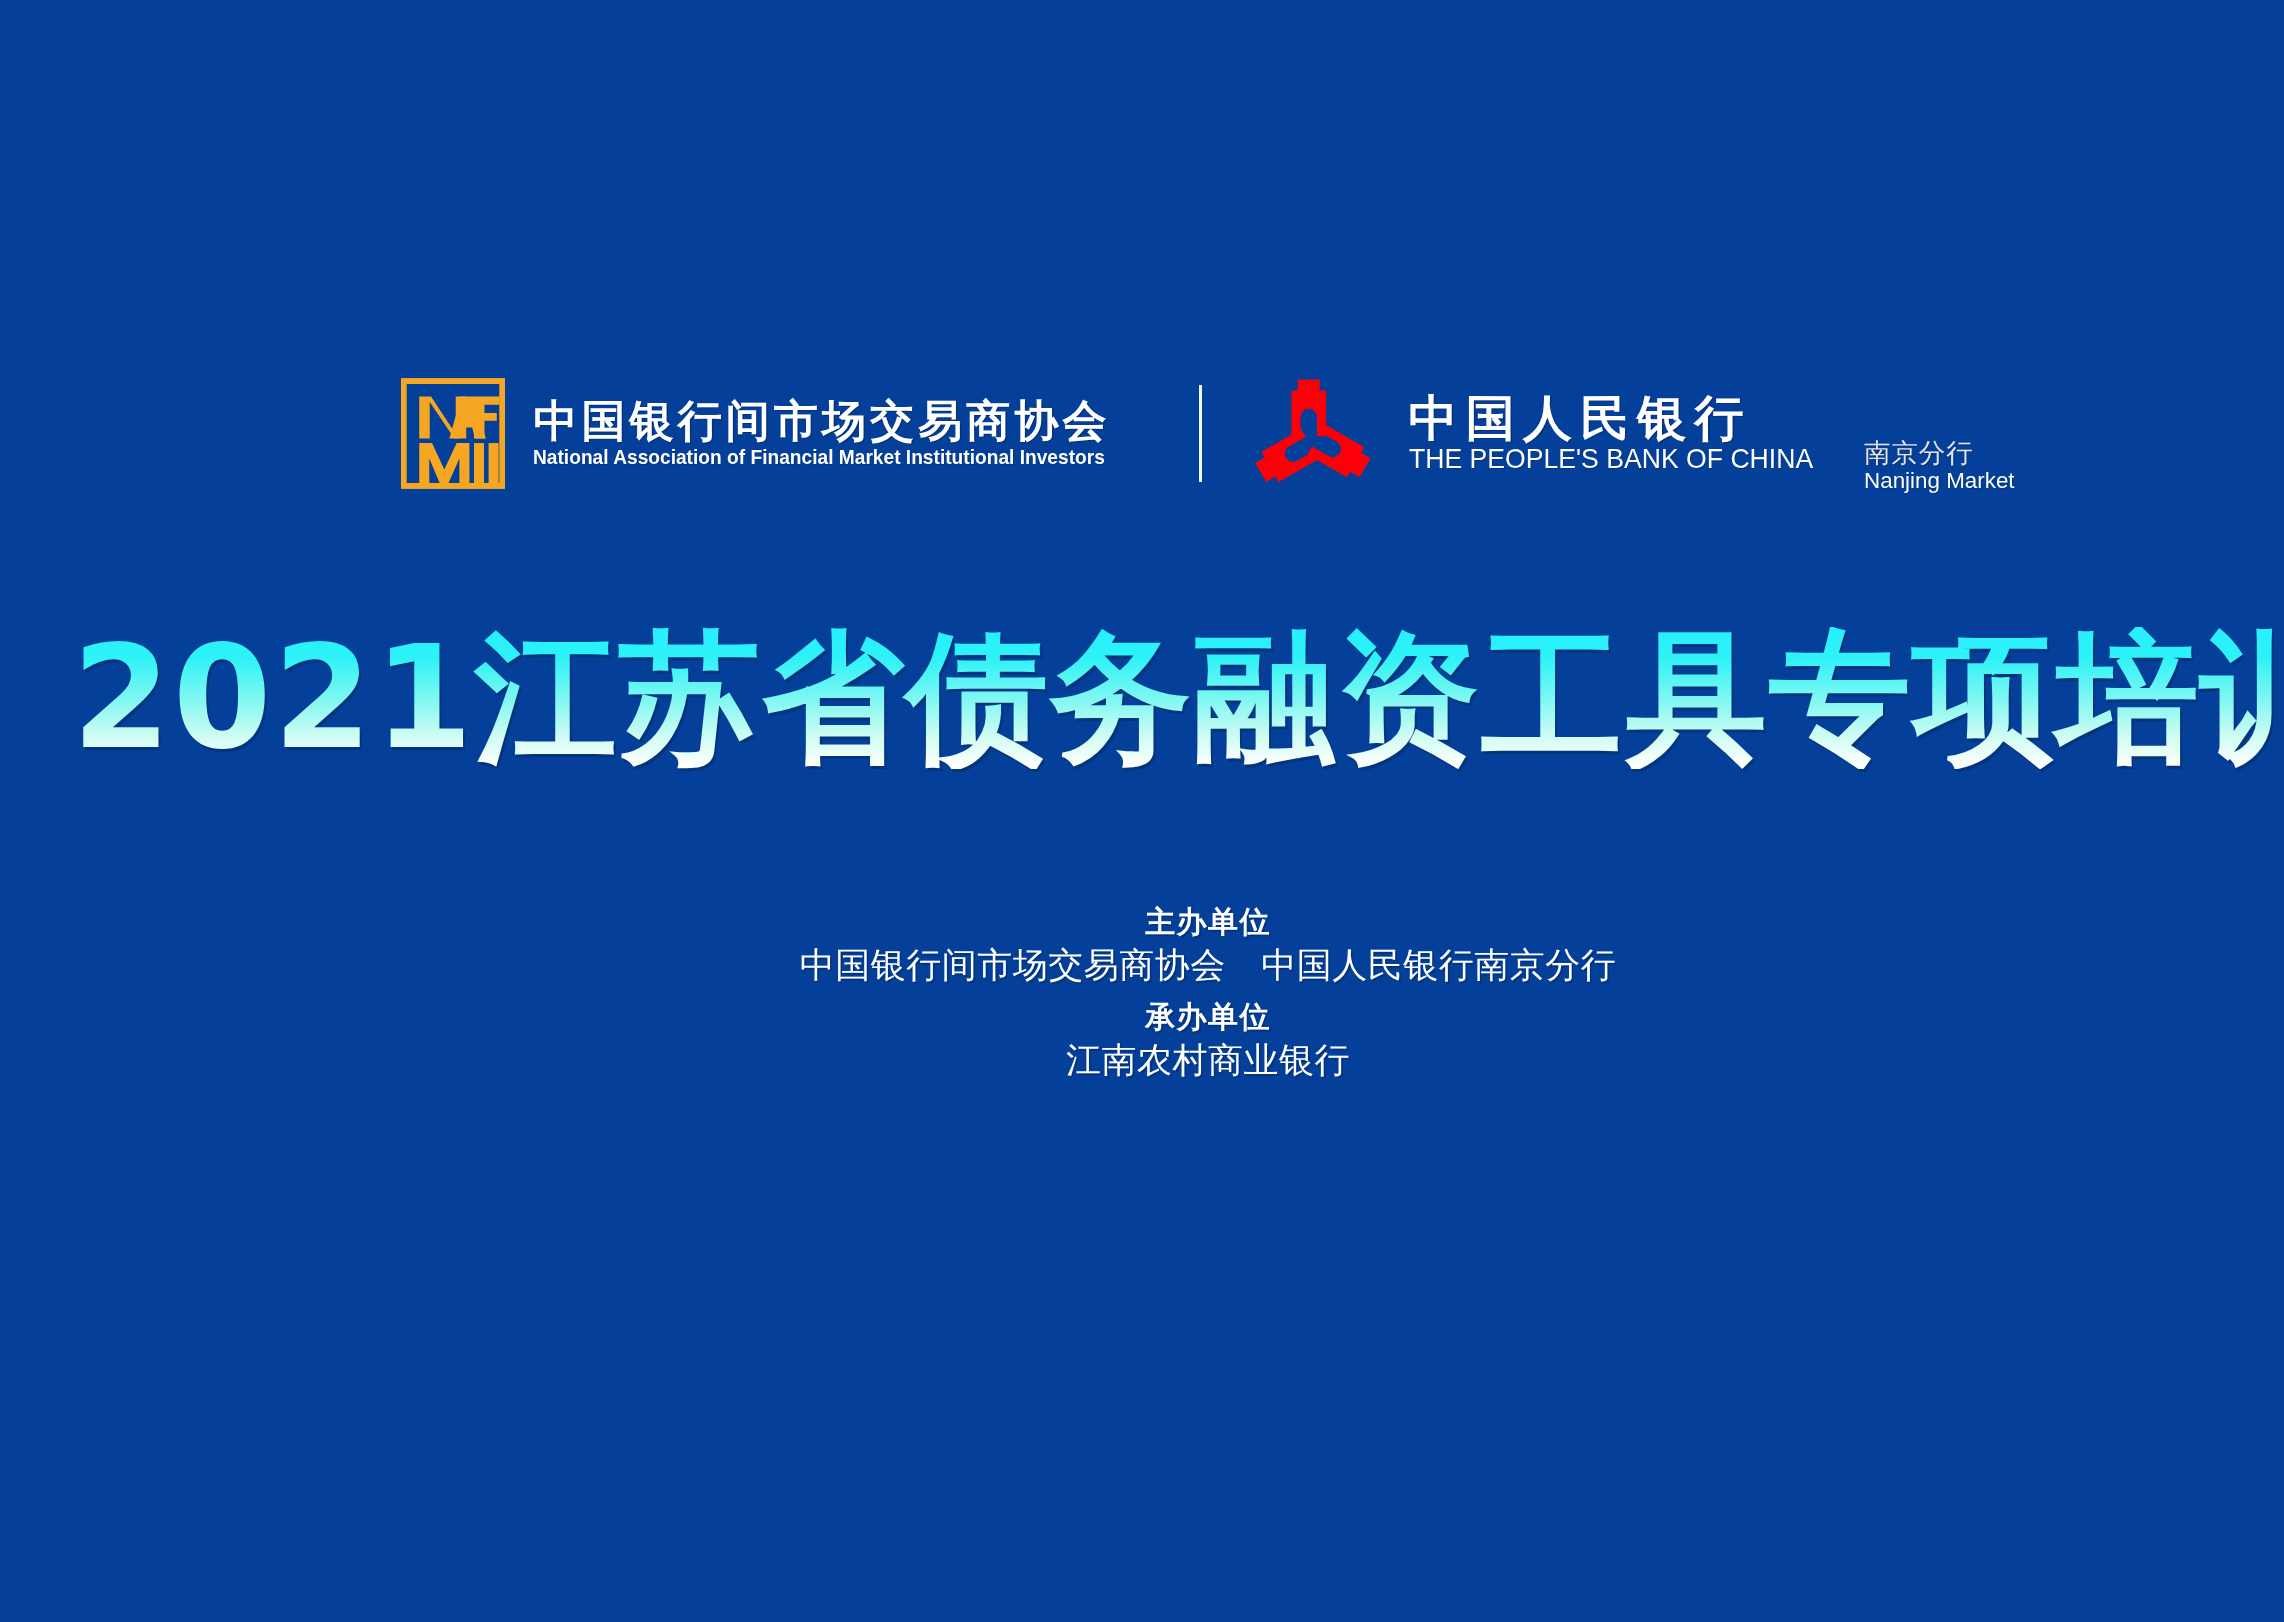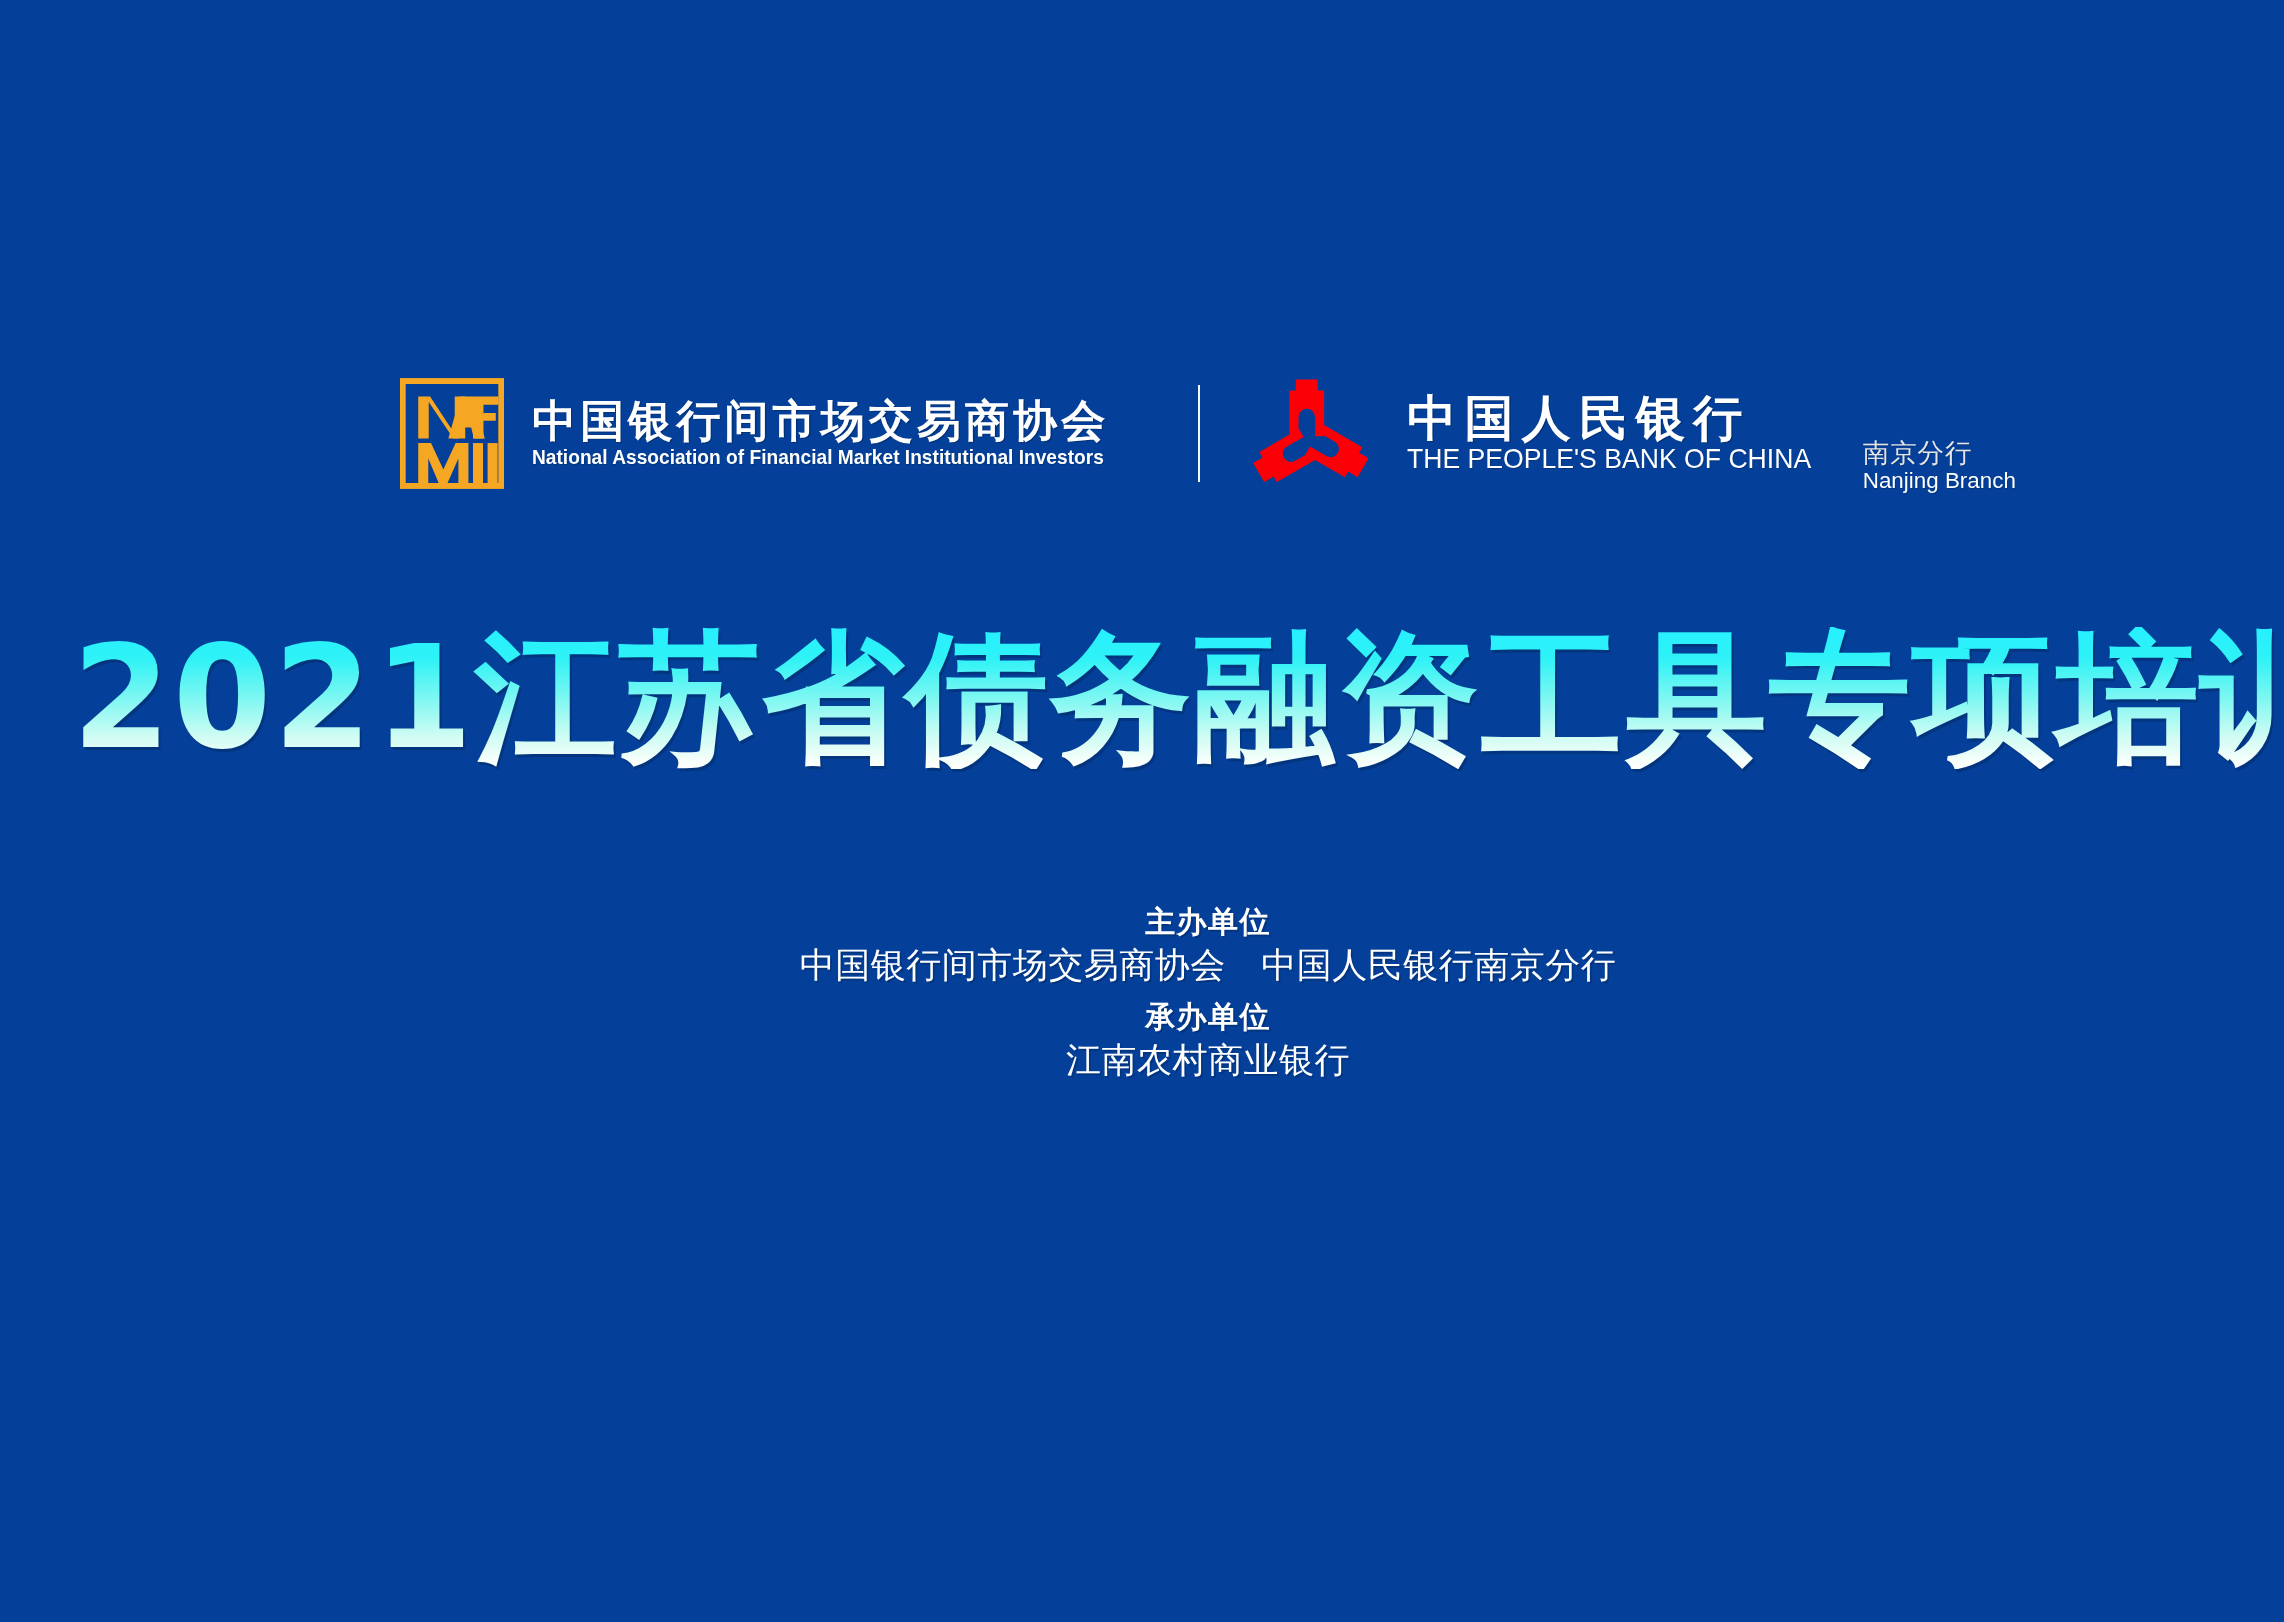--- a/index.html
+++ b/index.html
@@ -253,21 +253,21 @@
             </g>
           </g>
         </svg>
       </span>
       <span class="pboc-text-block">
         <span class="pboc-cn">中国人民银行</span>
         <span class="pboc-en">THE PEOPLE'S BANK OF CHINA</span>
       </span>
       <span class="branch-block">
         <span class="branch-cn">南京分行</span>
-        <span class="branch-en">Nanjing Branch</span>
+        <span class="branch-en">Nanjing Market</span>
       </span>
     </div>
 
   </div>
 
   <div class="main-title">2021江苏省债务融资工具专项培训</div>
 
   <div class="sub-block">
     <div class="sub-heading">主办单位</div>
     <div class="sub-line">中国银行间市场交易商协会　中国人民银行南京分行</div>

